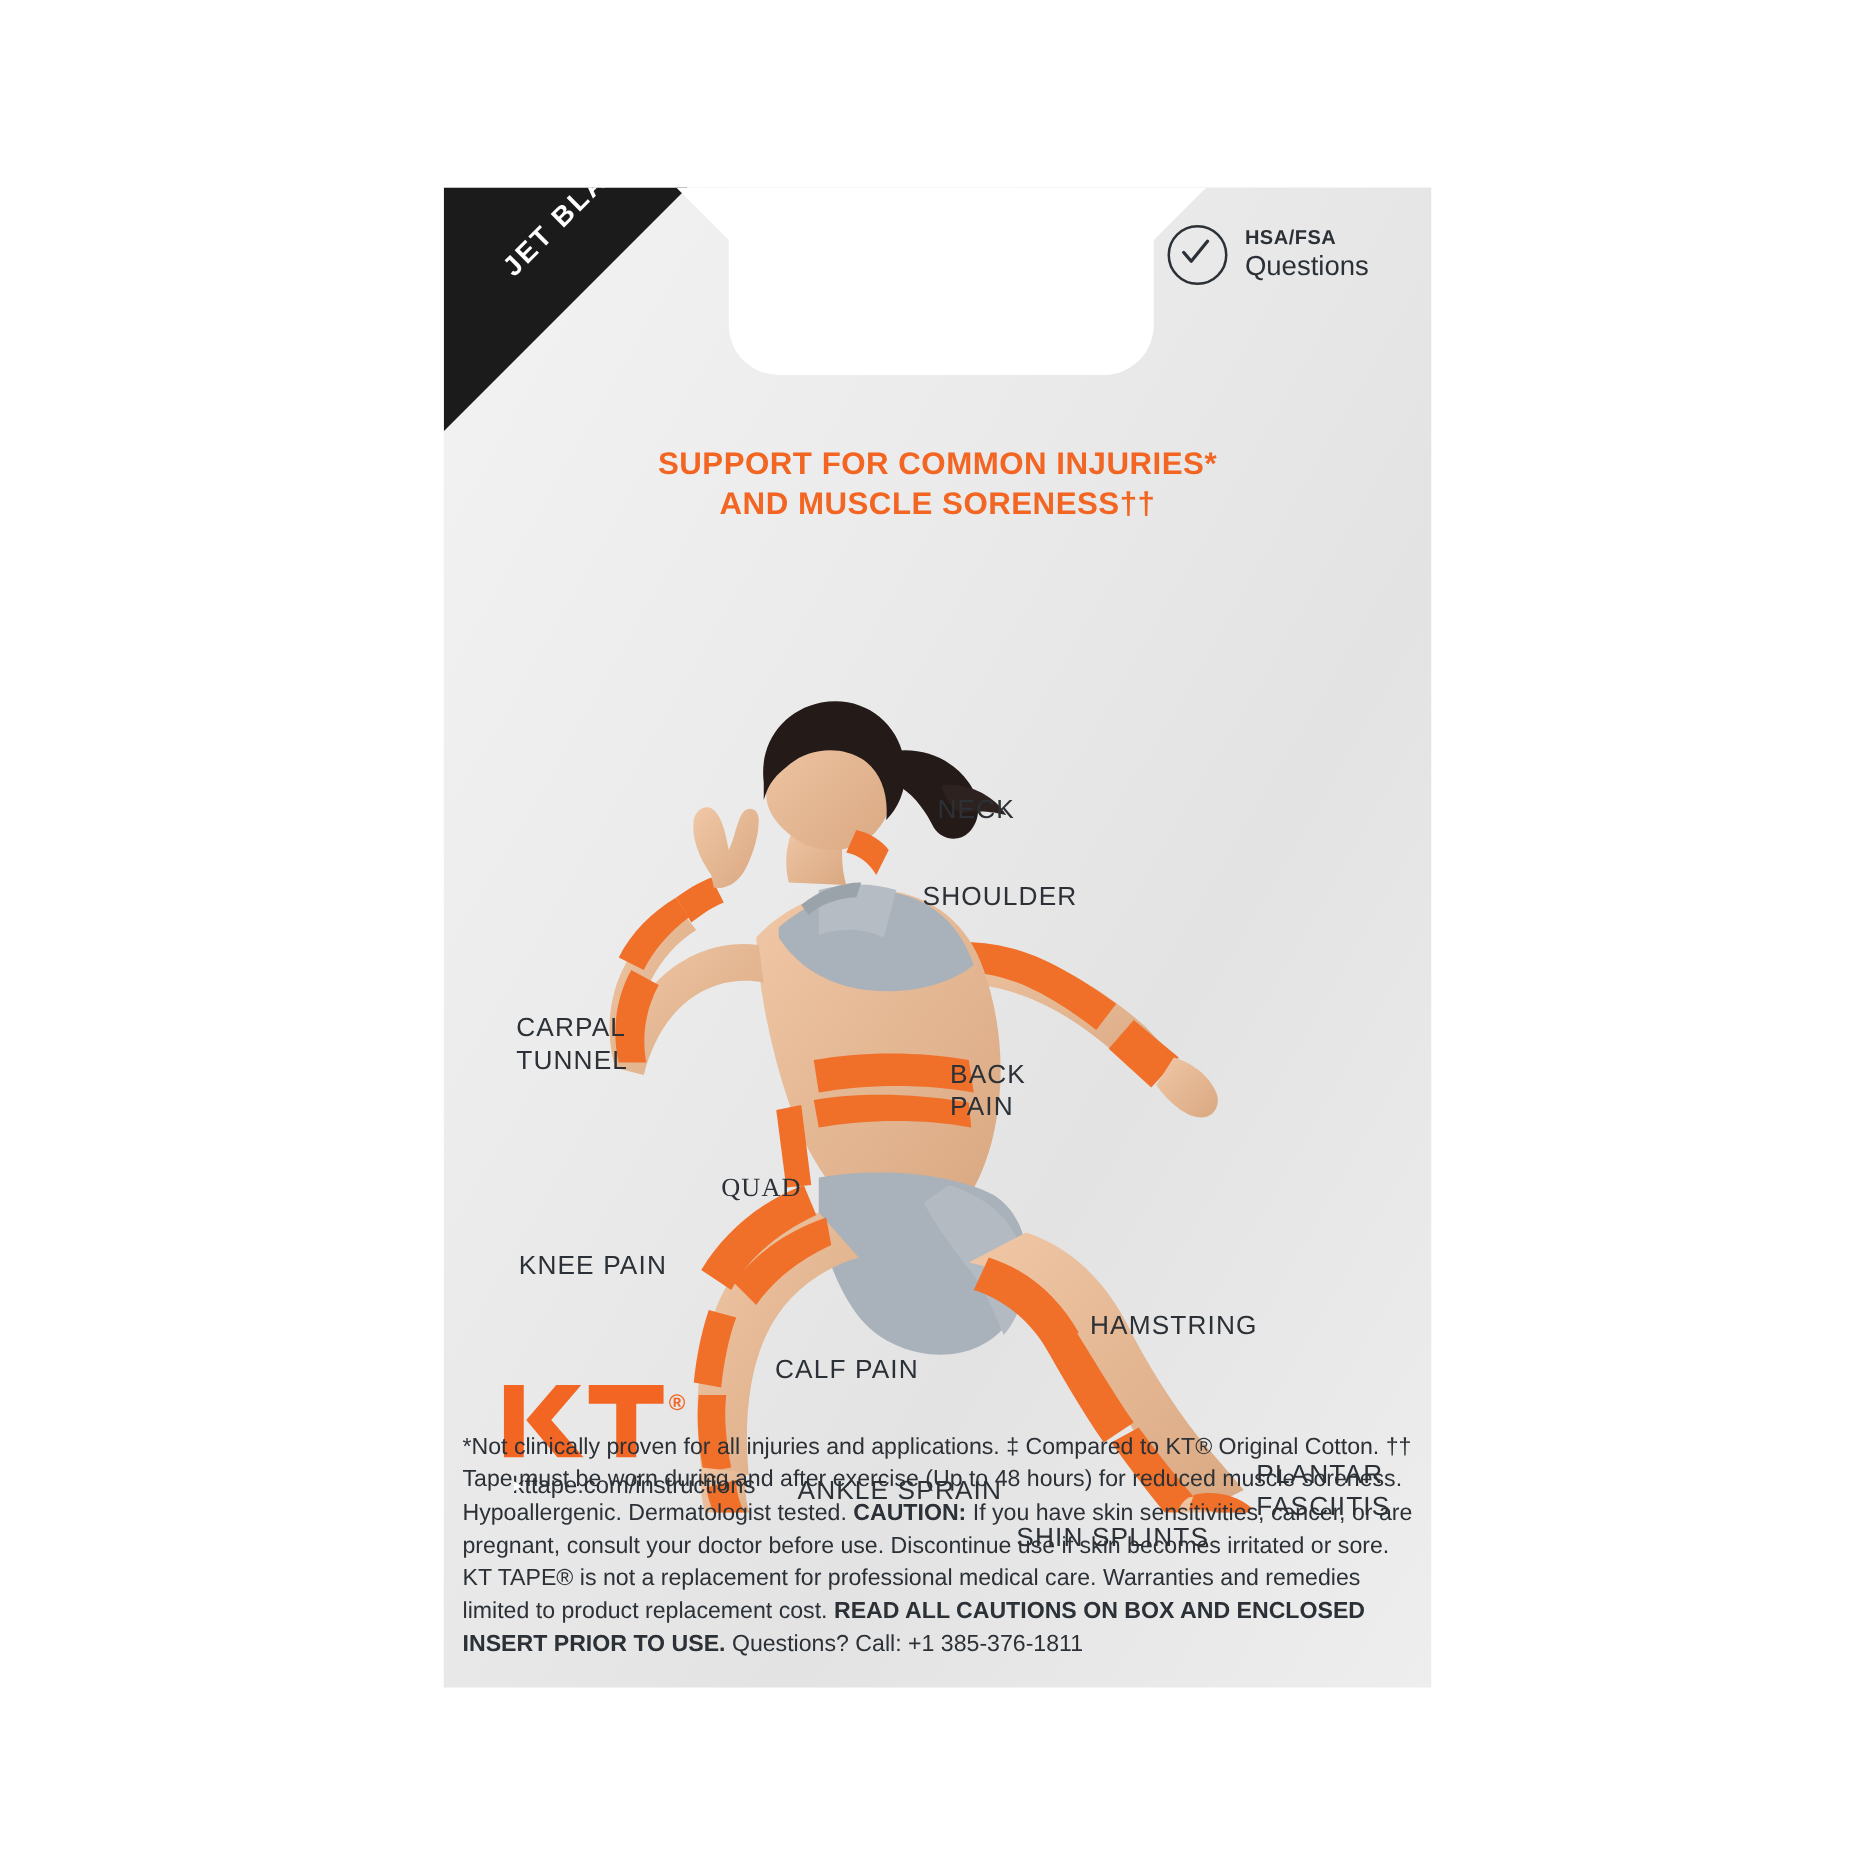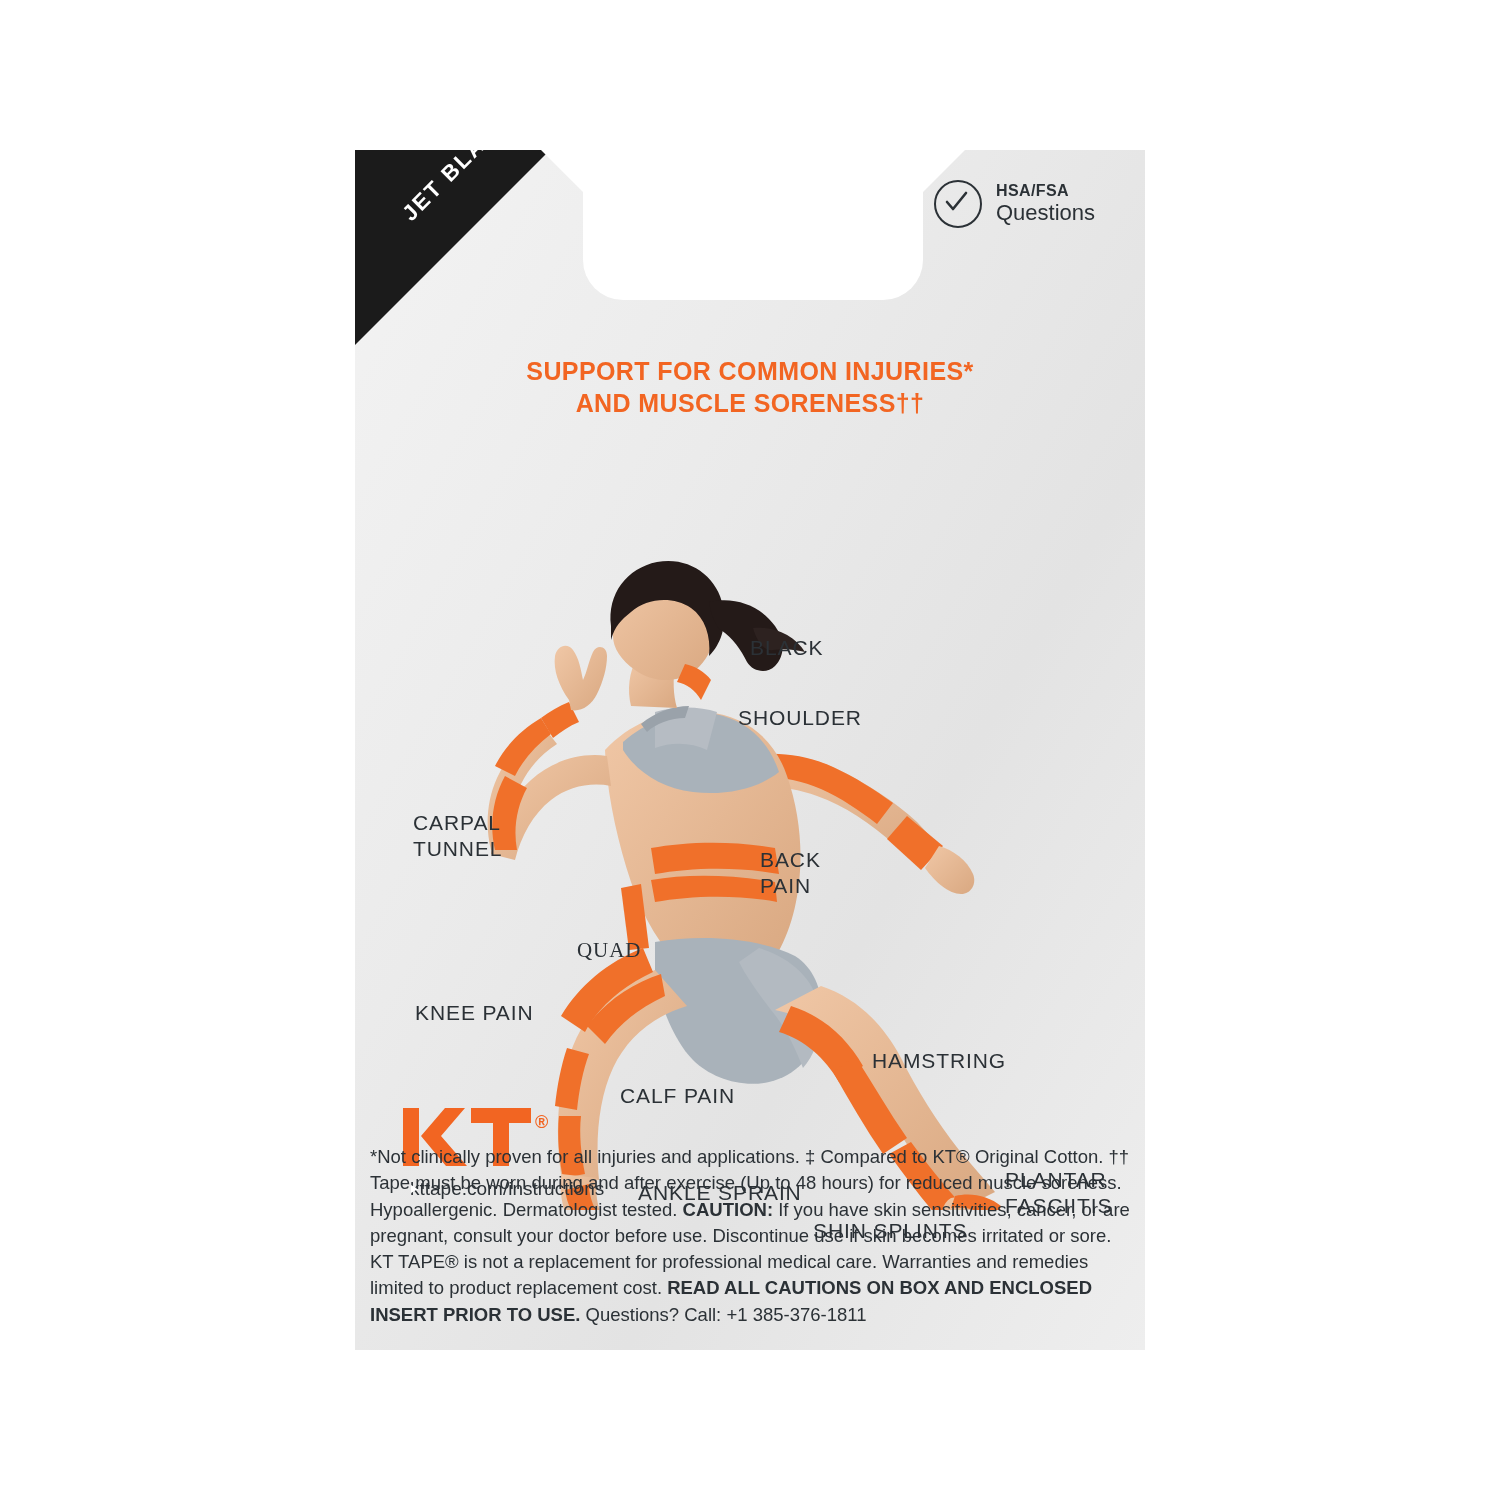--- a/index.html
+++ b/index.html
@@ -301,21 +301,21 @@
 
         <path d="M206,724 C204,744 208,762 216,776 L248,770 C242,756 240,742 242,728 Z" fill="url(#skinG)"></path>
         <path d="M210,740 C212,754 218,766 226,776 L244,766 C238,756 234,746 234,734 Z" fill="#f0702a"></path>
 
         <path d="M214,772 C204,786 200,804 206,816 C212,828 228,832 244,826 C262,820 276,806 282,790 C286,778 280,768 266,766 C250,764 230,766 214,772 Z" fill="url(#skinG)"></path>
         <path d="M216,776 C230,770 248,768 264,772 L262,790 C246,786 230,788 216,794 Z" fill="#f0702a"></path>
         <path d="M206,800 C216,812 232,818 248,814 L252,828 C230,834 210,826 200,812 Z" fill="#f0702a"></path>
       </g>
     </svg>
 
-    <div class="callout" style="left:395px; top:185px;">BLACK</div>
+    <div class="callout" style="left:395px; top:185px;">NECK</div>
     <div class="callout" style="left:383px; top:255px;">SHOULDER</div>
     <div class="callout" style="left:58px; top:360px; text-align:left;">CARPAL
 TUNNEL</div>
     <div class="callout" style="left:405px; top:397px;">BACK
 PAIN</div>
     <div class="callout" style="left:222px; top:487px;font-family:Liberation Serif, serif;">QUAD</div>
     <div class="callout" style="left:60px; top:550px;">KNEE PAIN</div>
     <div class="callout" style="left:517px; top:598px;">HAMSTRING</div>
     <div class="callout" style="left:265px; top:633px;">CALF PAIN</div>
     <div class="callout" style="left:650px; top:685px;margin-top:32px;">PLANTAR

